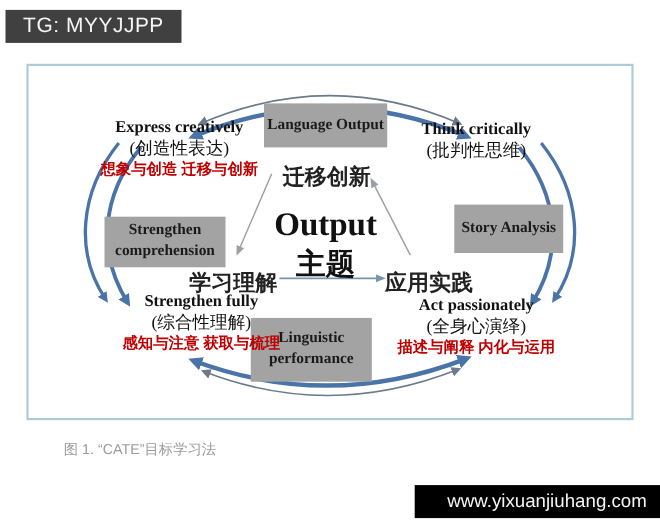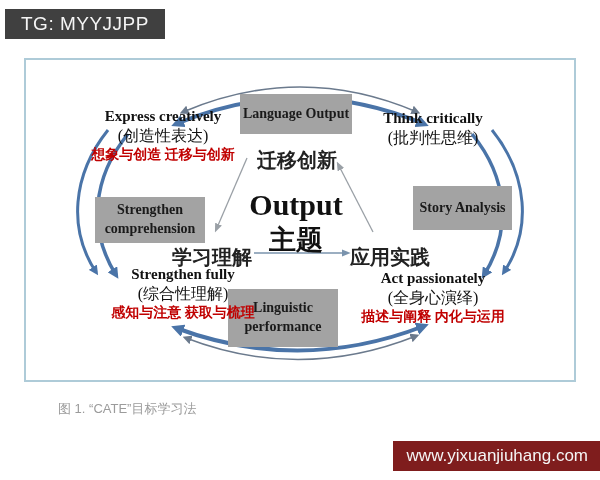--- a/index.html
+++ b/index.html
@@ -16,22 +16,22 @@
     color:#f5f5f5;
     display:flex;align-items:center;
   }
   .badge.top{
     left:5px;top:9px;height:30px;
     padding:0 16px;
     font-size:19px;letter-spacing:.5px;
   }
   .badge.bottom{
     right:0;top:441px;height:30px;
-    background:#7f1d1d;
-    padding:0 12px 0 14px;
+    background:#000000;
+    padding:0 12px 0 30px;
     font-size:17px;
   }
   .frame{
     position:absolute;left:24px;top:58px;
     width:548px;height:320px;
     background:#ffffff;
     border:2px solid #aecbd8;
   }
   .frame svg{position:absolute;left:0;top:0;}
   .node{

